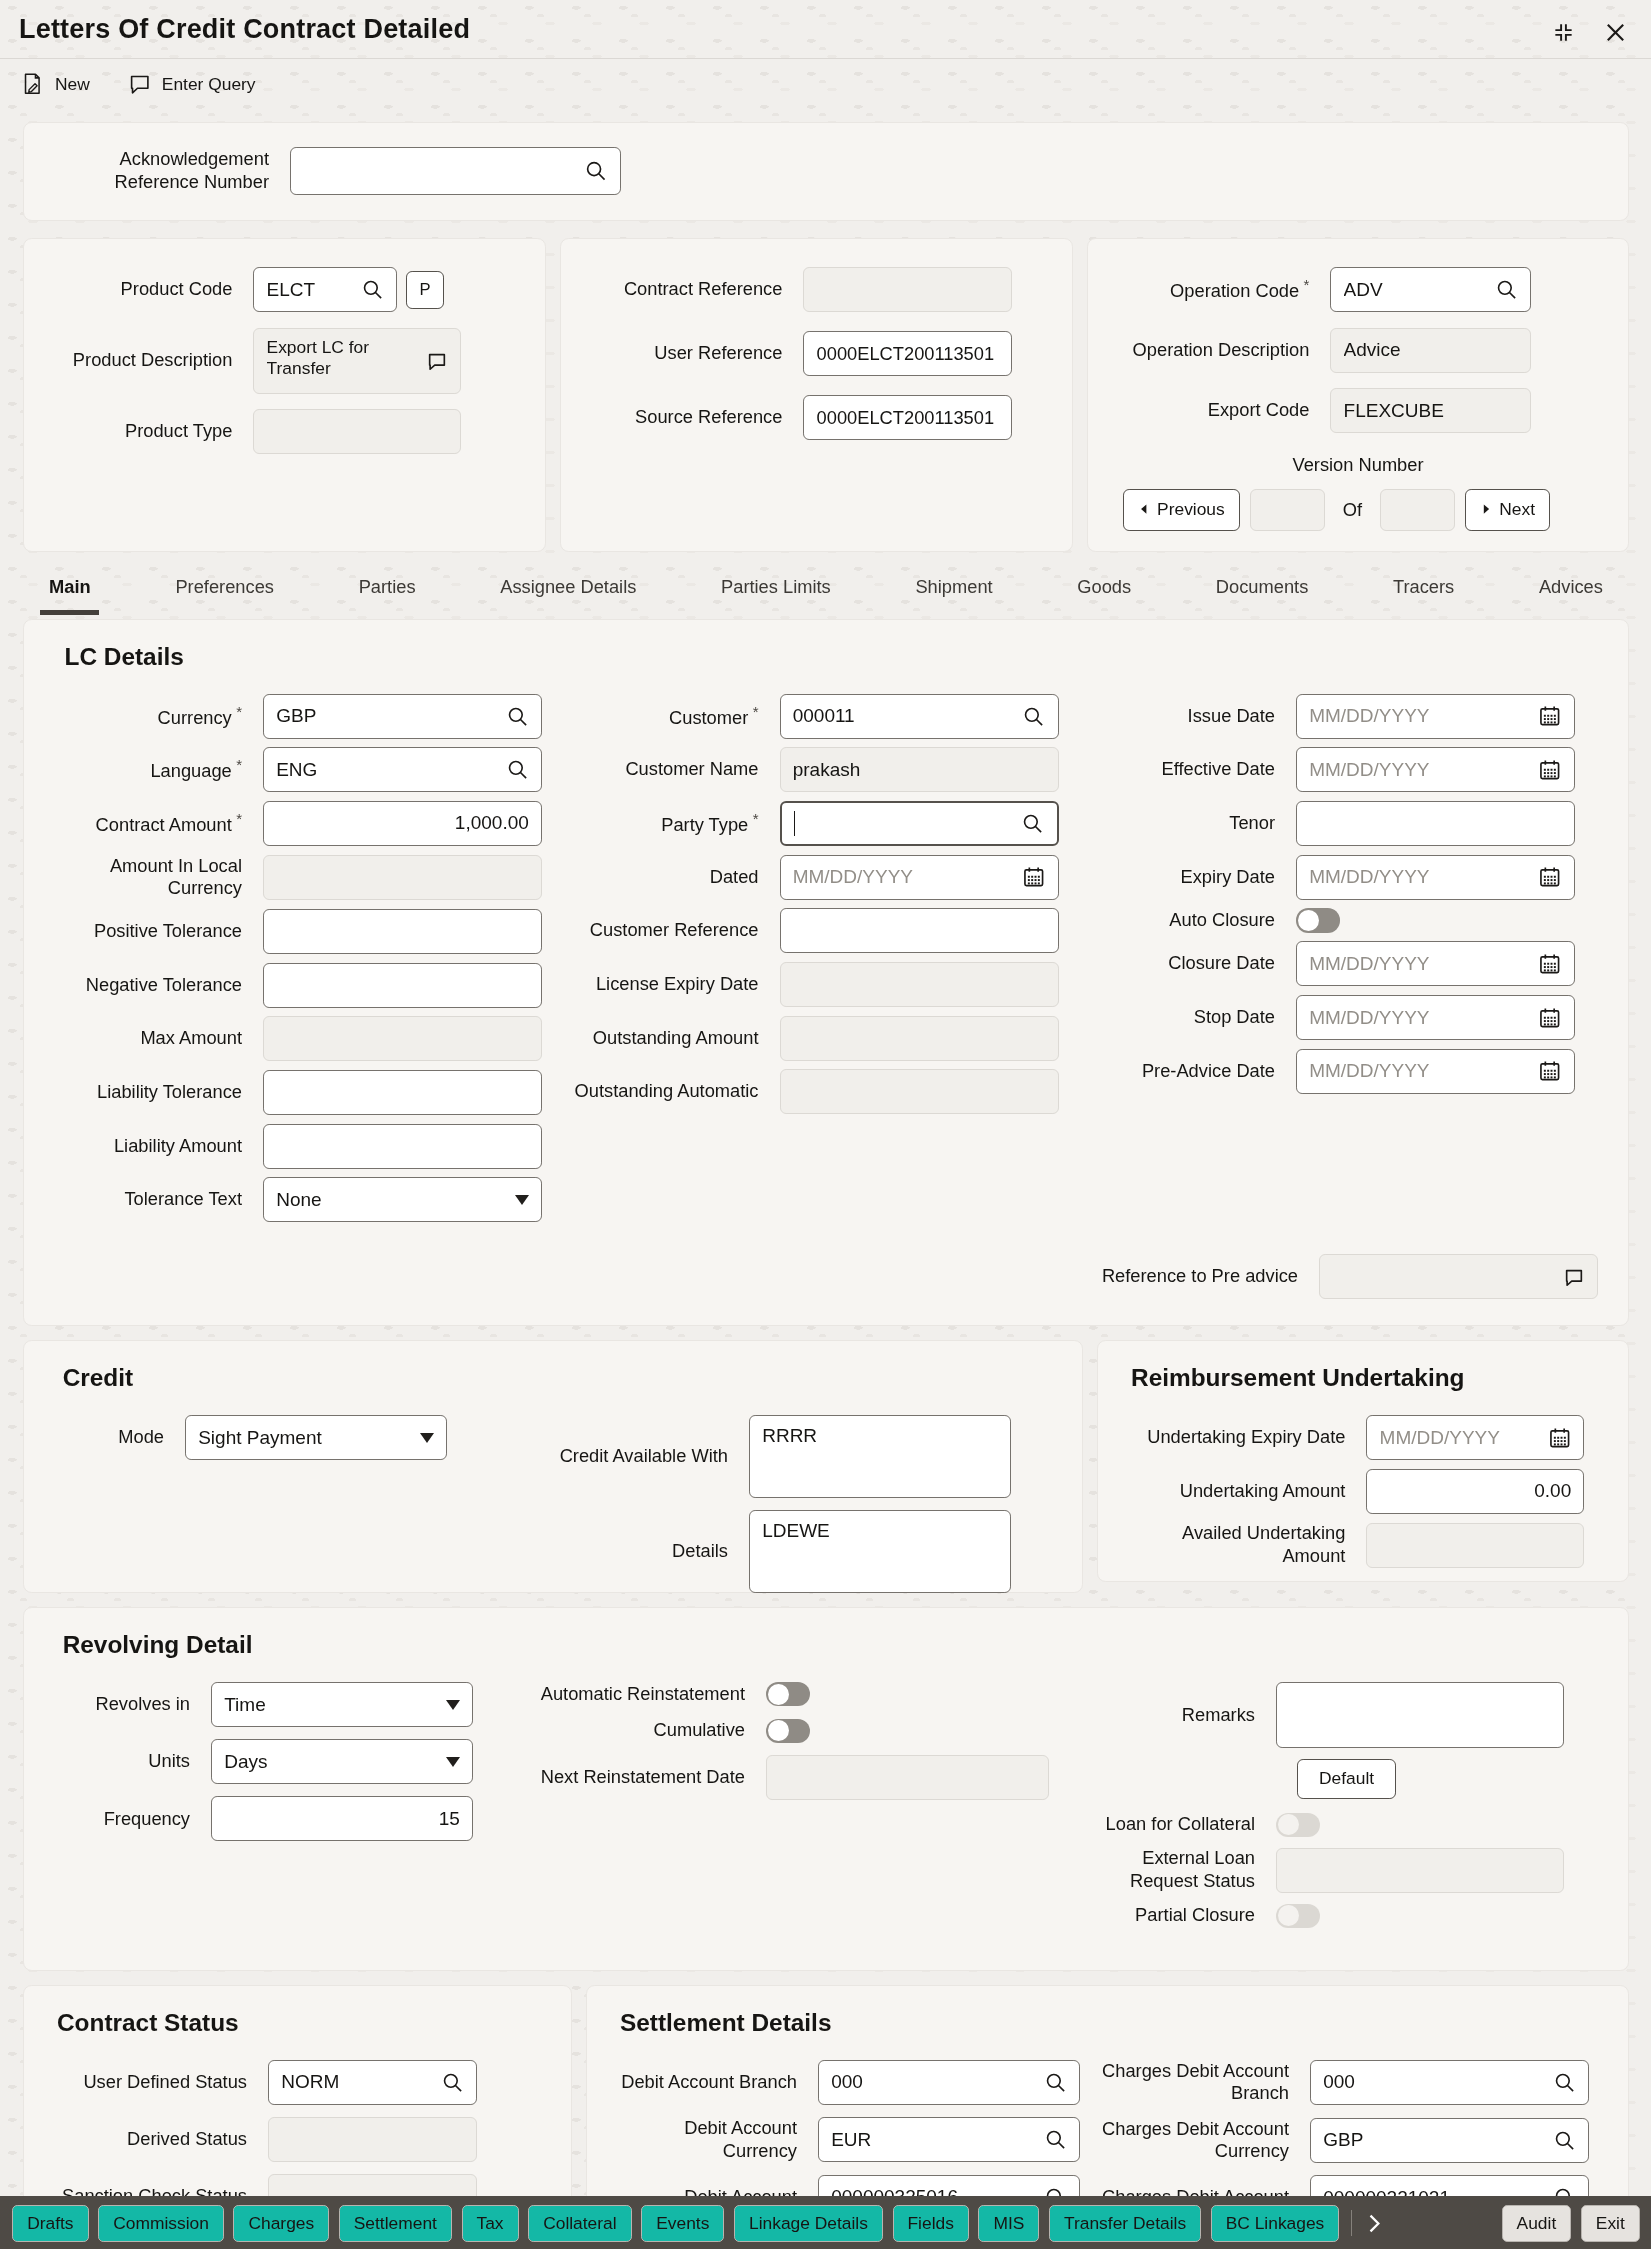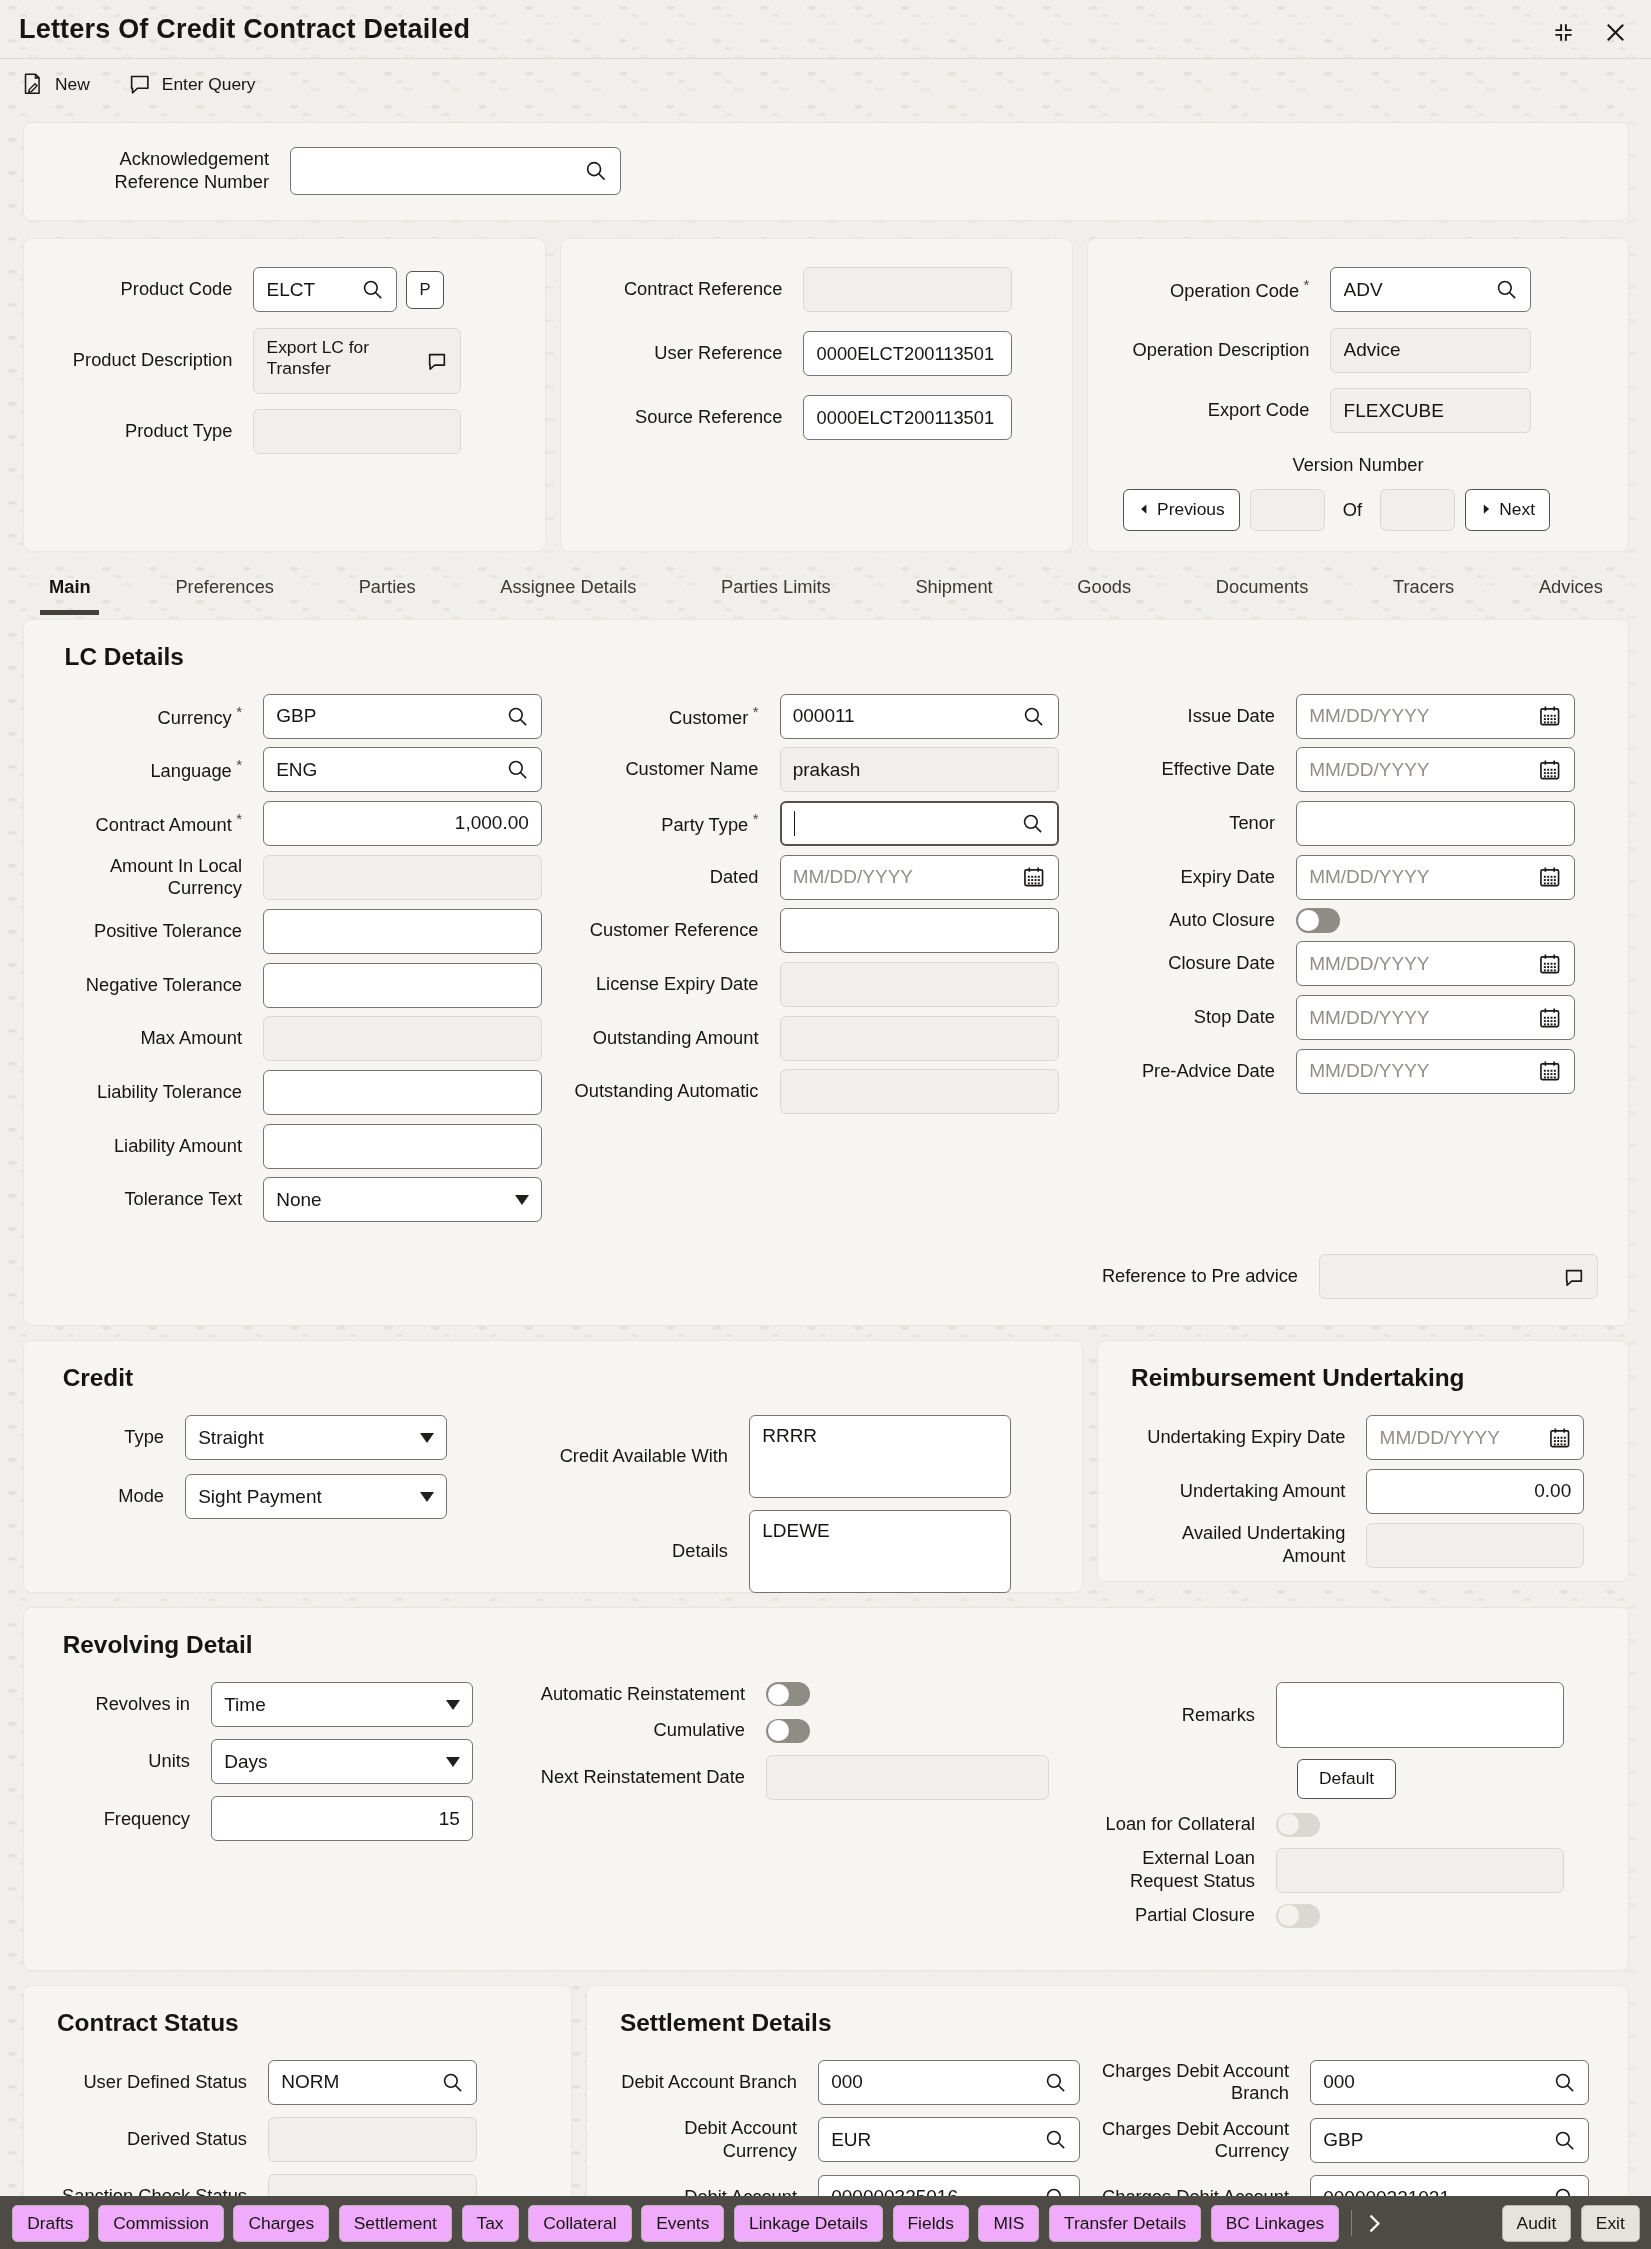--- a/index.html
+++ b/index.html
@@ -148,21 +148,21 @@
   .settle-c2 { margin-left: 21px; }
   .settle-c2 .lbl { width: 209px; }
   .settle-c2 .fieldbox { width: 279px; }
   .settle-cols .row { margin-bottom: 12.2px; }
 
   
   .footer {
     position: absolute; left: 0; bottom: 0; width: 100%; height: 54px;
     background: #4e4a45; display: flex; align-items: center; gap: 9.6px; padding: 0 12.2px; z-index: 5;
   }
-  .fbtn { background: #f0abfc; border: 0.9px solid #b8b4af; border-radius: 5.2px; height: 37px; padding: 0 14px; font-family: inherit; font-size: 17.4px; color: #161513; cursor: pointer; white-space: nowrap; }
+  .fbtn { background: #14b8a6; border: 0.9px solid #b8b4af; border-radius: 5.2px; height: 37px; padding: 0 14px; font-family: inherit; font-size: 17.4px; color: #161513; cursor: pointer; white-space: nowrap; }
   .f-divider { width: 1.7px; height: 26px; background: #85817b; margin: 0 1.7px; }
   .f-more { background: none; border: none; cursor: pointer; padding: 3.5px; }
   .f-right { margin-left: auto; display: flex; gap: 9.6px; }
   .fbtn.muted { background: #e6e3df; }
 </style>
 </head>
 <body>
 
 <svg width="0" height="0" style="position:absolute">
   <defs>
@@ -588,27 +588,20 @@
         </svg>
     </div>
   </div>
 </div>
 
 <div class="mid-row">
   <div class="panel credit-panel">
     <div class="section-title">Credit</div>
     <div class="credit-cols">
       <div class="credit-c1">
-        <div class="row" style="margin-bottom:14px">
-          <div class="lbl">Type</div>
-          <div class="fieldbox select">
-            <span class="val">Straight</span>
-            <span class="tri-down"></span>
-          </div>
-        </div>
         <div class="row">
           <div class="lbl">Mode</div>
           <div class="fieldbox select">
             <span class="val">Sight Payment</span>
             <span class="tri-down"></span>
           </div>
         </div>
       </div>
       <div class="credit-c2">
         <div class="row" style="margin-bottom:12.2px">

